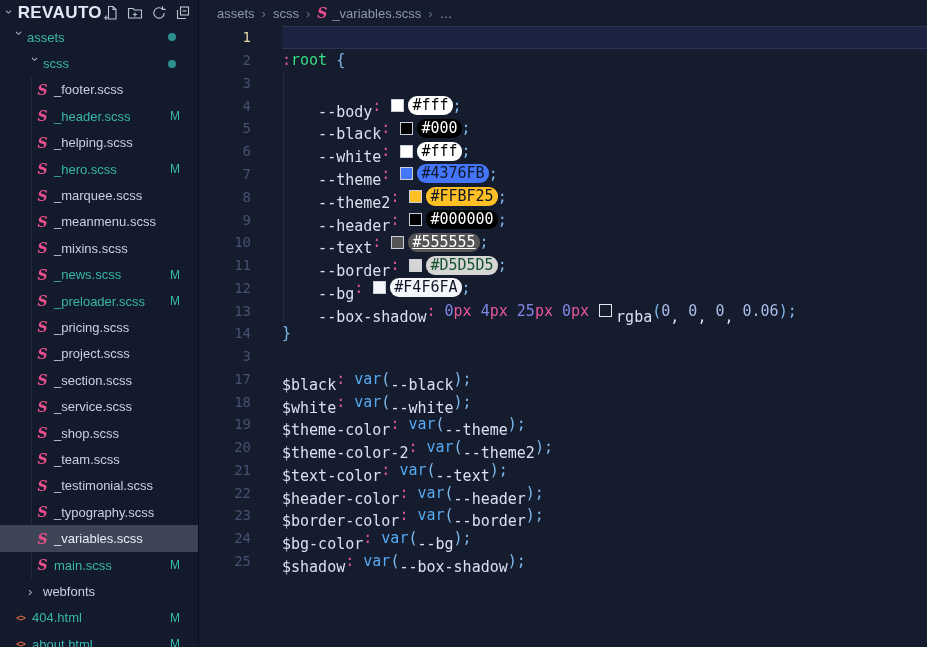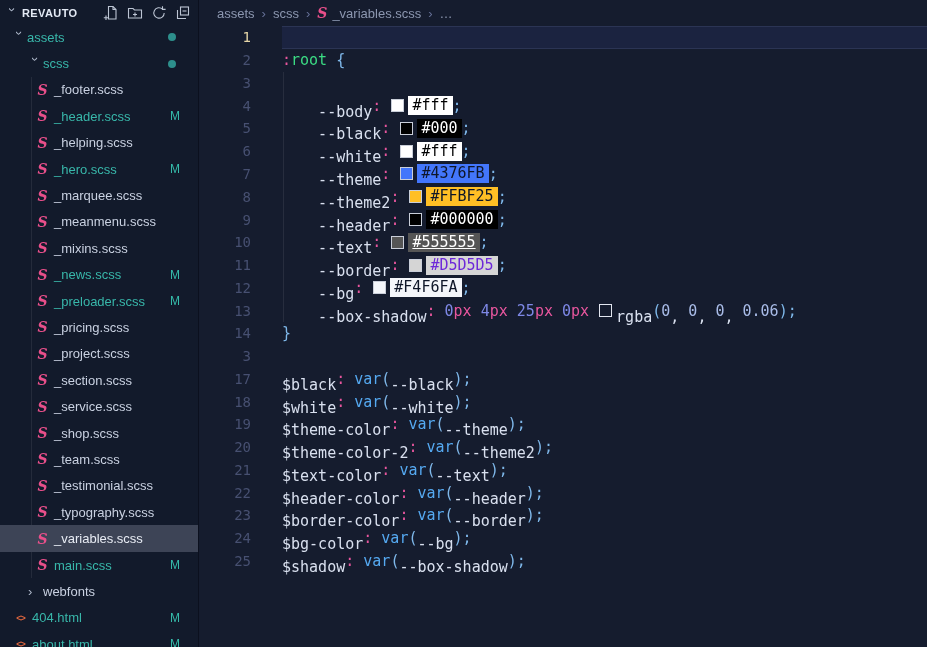--- a/index.html
+++ b/index.html
@@ -14,21 +14,21 @@
 
   
   .sidebar {
     width:199px; min-width:199px; height:647px;
     background:#121a2b; border-right:1px solid #0b101e;
     position:relative; overflow:hidden;
   }
   .sb-header { height:24px; display:flex; align-items:center; padding:2px 6px 0 6px; }
   .sb-chevron { color:#aeb8ca; font-size:13px; width:12px; display:inline-block;
     transform:rotate(90deg); }
-  .sb-title { color:#e3e9f4; font-weight:bold; font-size:11px; letter-spacing:.4px; margin:0 auto 0 4px; }
+  .sb-title { color:#e3e9f4; font-weight:bold; font-size:17px; letter-spacing:.4px; margin:0 auto 0 4px; }
   .sb-actions { display:flex; gap:6px; }
   .sb-actions .abtn { width:18px; height:18px; display:flex; align-items:center; justify-content:center; cursor:pointer; }
   .sb-actions svg { stroke:#bcc5d4; fill:none; stroke-width:1.1; }
 
   .tree { position:absolute; top:24px; left:0; right:0; bottom:0; overflow:hidden; }
   .trow { height:26.4px; display:flex; align-items:center; position:relative;
     font-size:13px; color:#c9d1e1; cursor:pointer; }
   .trow.selected { background:#3d4456; color:#e8ecf4; }
   .trow .chev { width:15px; color:#aeb8ca; font-size:13px; flex:none; display:inline-block; }
   .trow .chev.open { transform:rotate(90deg) translateX(1px); }
@@ -65,21 +65,21 @@
   .tk-g  { color:#3bdc84; }
   .tk-b  { color:#55a9f1; }
   .tk-br { color:#7fb8ea; }
   .tk-n  { color:#7e88e6; }
   .tk-ln { color:#a9bce8; }
   .tk-c  { color:#5b688e; }
 
   .swatch { display:inline-block; width:13px; height:13px; border:1px solid #c9ced9;
     margin:0 4px 0 1px; vertical-align:-1px; flex:none; }
   .swatch.outline { background:transparent !important; border-color:#e2e6f0; }
-  .hexchip { display:inline-block; padding:0 4px; border-radius:0; line-height:19px; }
+  .hexchip { display:inline-block; padding:0 4px; border-radius:9px; line-height:19px; }
 </style>
 </head>
 <body>
 
 <div class="app">
 
   <div class="sidebar">
     <div class="sb-header">
       <span class="sb-chevron">›</span>
       <span class="sb-title">REVAUTO</span>
@@ -270,21 +270,21 @@
         <div class="cline">
           <span class="gutter">9</span>
           <span class="ccontent"><span class="tk-w">    --header</span><span class="tk-p">:</span><span class="tk-w"> </span><span class="swatch" style="background: rgb(0, 0, 0);"></span><span class="hexchip" style="background: rgb(0, 0, 0); color: rgb(255, 255, 255);">#000000</span><span class="tk-br">;</span></span>
         </div>
         <div class="cline">
           <span class="gutter">10</span>
           <span class="ccontent"><span class="tk-w">    --text</span><span class="tk-p">:</span><span class="tk-w"> </span><span class="swatch" style="background: rgb(85, 85, 85);"></span><span class="hexchip" style="background: rgb(85, 85, 85); color: rgb(255, 255, 255); text-decoration: underline;">#555555</span><span class="tk-br">;</span></span>
         </div>
         <div class="cline">
           <span class="gutter">11</span>
-          <span class="ccontent"><span class="tk-w">    --border</span><span class="tk-p">:</span><span class="tk-w"> </span><span class="swatch" style="background: rgb(213, 213, 213);"></span><span class="hexchip" style="background: rgb(213, 213, 213); color: #6d28d9;">#D5D5D5</span><span class="tk-br">;</span></span>
+          <span class="ccontent"><span class="tk-w">    --border</span><span class="tk-p">:</span><span class="tk-w"> </span><span class="swatch" style="background: rgb(213, 213, 213);"></span><span class="hexchip" style="background: rgb(213, 213, 213); color: #14532d;">#D5D5D5</span><span class="tk-br">;</span></span>
         </div>
         <div class="cline">
           <span class="gutter">12</span>
           <span class="ccontent"><span class="tk-w">    --bg</span><span class="tk-p">:</span><span class="tk-w"> </span><span class="swatch" style="background: rgb(244, 246, 250);"></span><span class="hexchip" style="background: rgb(244, 246, 250); color: rgb(14, 22, 40);">#F4F6FA</span><span class="tk-br">;</span></span>
         </div>
         <div class="cline">
           <span class="gutter">13</span>
           <span class="ccontent"><span class="tk-w">    --box-shadow</span><span class="tk-p">:</span><span class="tk-w"> </span><span class="tk-n">0</span><span class="tk-p">px</span><span class="tk-w"> </span><span class="tk-n">4</span><span class="tk-p">px</span><span class="tk-w"> </span><span class="tk-n">25</span><span class="tk-p">px</span><span class="tk-w"> </span><span class="tk-n">0</span><span class="tk-p">px</span><span class="tk-w"> </span><span class="swatch outline" style="background: transparent;"></span><span class="tk-w">rgba</span><span class="tk-br">(</span><span class="tk-ln">0</span><span class="tk-w">, </span><span class="tk-ln">0</span><span class="tk-w">, </span><span class="tk-ln">0</span><span class="tk-w">, </span><span class="tk-ln">0.06</span><span class="tk-br">)</span><span class="tk-br">;</span></span>
         </div>
         <div class="cline">

